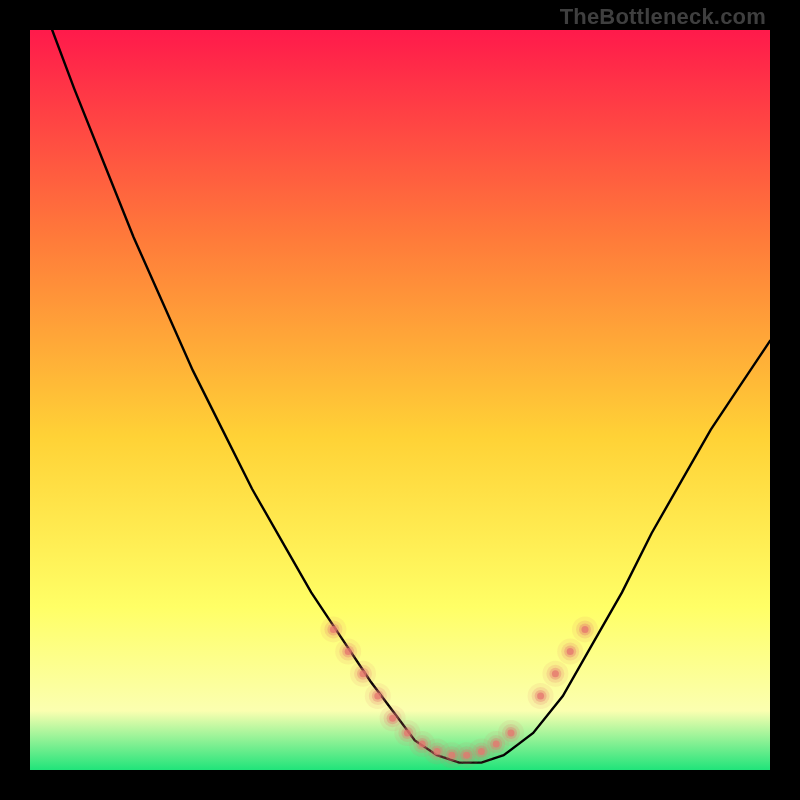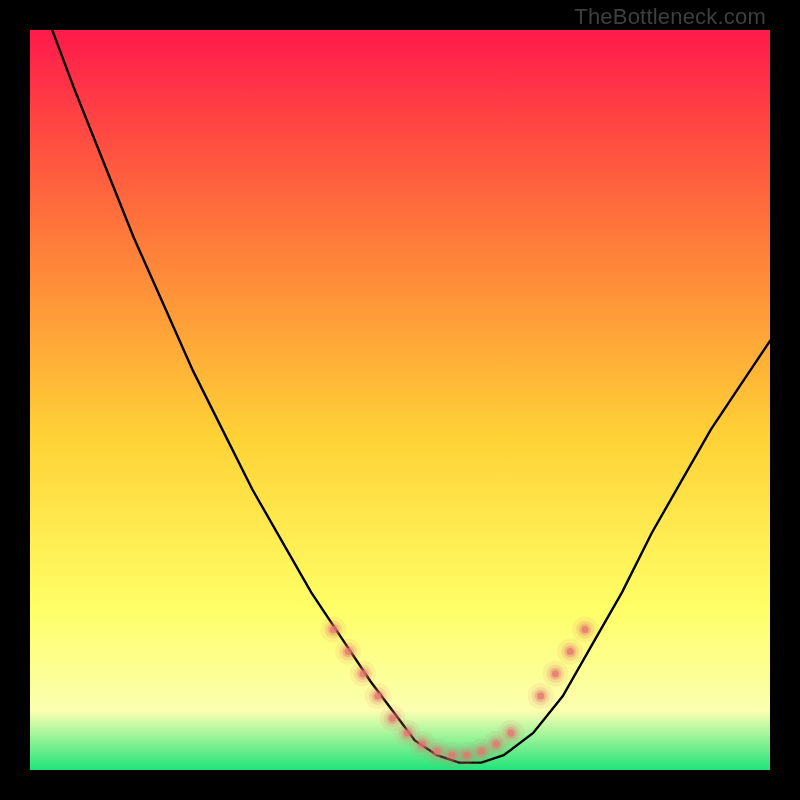--- a/index.html
+++ b/index.html
@@ -25,21 +25,21 @@
     top: 0;
     width: 740px;
     height: 740px;
   }
   .watermark {
     position: absolute;
     top: 4px;
     right: 34px;
     color: #3f3f3f;
     font-size: 22px;
-    font-weight: normal;
+    font-weight: bold;
     letter-spacing: 0.2px;
     user-select: none;
   }
   svg { display: block; }
 </style>
 </head>
 <body>
 
 <div class="watermark">TheBottleneck.com</div>
 

